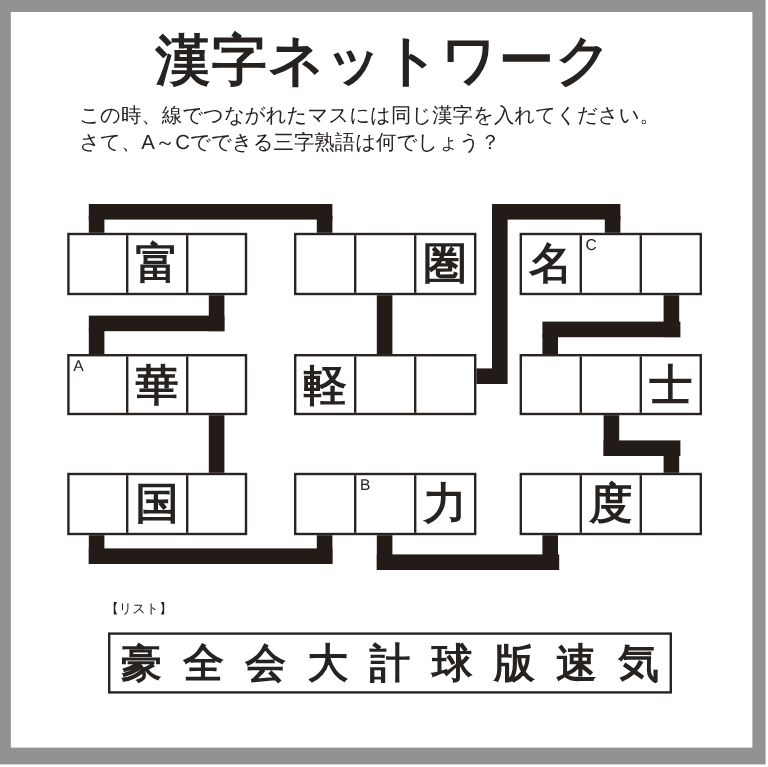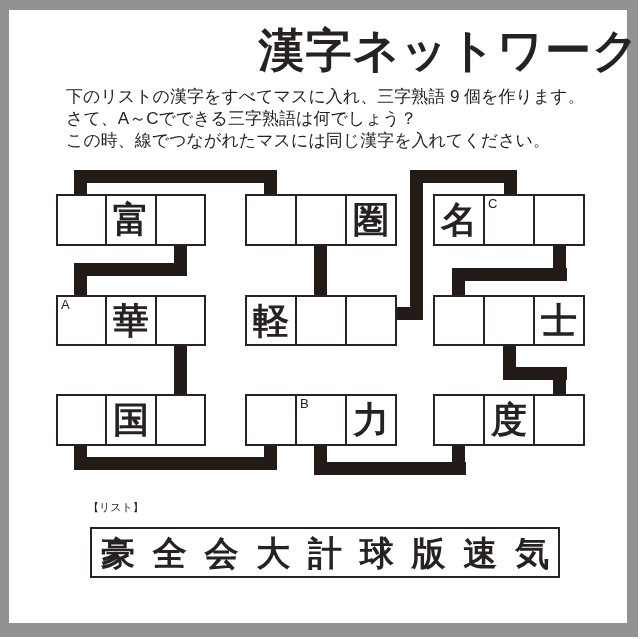--- a/index.html
+++ b/index.html
@@ -1,43 +1,42 @@
 <!DOCTYPE html>
 <html><head>
 <meta charset="utf-8">
 <style>
   *{margin:0;padding:0;box-sizing:border-box}
   html,body{width:640px;height:639px}
   body{position:relative;background:#fff;font-family:"Liberation Sans",sans-serif;color:#262220;overflow:hidden}
   .gray-frame{position:absolute;left:0;top:0;width:638px;height:637px;background:#929292;z-index:0}
   .content-panel{position:absolute;left:9px;top:10px;width:618px;height:613px;background:#fff;z-index:0}
-  .page-title{position:absolute;left:0;top:20px;width:640px;text-align:right;font-size:46px;font-weight:bold;letter-spacing:1px;z-index:3}
+  .page-title{position:absolute;left:0;top:20px;width:640px;text-align:center;font-size:46px;font-weight:bold;letter-spacing:1px;z-index:3}
   .instructions{position:absolute;left:66px;top:86px;font-size:17px;line-height:22px;z-index:3}
   .connector{position:absolute;background:#221b18;z-index:1}
   .kbox{position:absolute;display:flex;background:#fff;border:2px solid #282320;z-index:2}
   .kcell{flex:1;position:relative;display:flex;align-items:center;justify-content:center;border-left:2px solid #282320}
   .kcell:first-child{border-left:none}
   .kanji{font-size:36px;font-weight:600;line-height:1}
   .cell-label{position:absolute;left:3px;top:0;font-size:13px;font-weight:500}
   .list-label{position:absolute;left:88px;top:500px;font-size:11px;z-index:3}
   .list-box{position:absolute;left:90px;top:527px;width:470px;height:51px;border:2px solid #282320;display:flex;align-items:center;background:#fff;z-index:2}
   .list-kanji{flex:1;text-align:center;font-size:34px;font-weight:600;line-height:1}
 </style>
 </head>
 <body>
 
 <div class="gray-frame"></div>
 <div class="content-panel"></div>
 
 <h1 class="page-title">漢字ネットワーク</h1>
 
 <div class="instructions">
-  <div>下のリストの漢字をすべてマスに入れ、三字熟語 9 個を作ります。</div>
+  <div>この時、線でつながれたマスには同じ漢字を入れてください。</div>
   <div>さて、A～Cでできる三字熟語は何でしょう？</div>
-  <div>この時、線でつながれたマスには同じ漢字を入れてください。</div>
 </div>
 
 <div>
     <div class="connector" style="left: 74px; top: 170px; width: 203px; height: 13px;"></div>
     <div class="connector" style="left: 74px; top: 180px; width: 13px; height: 18px;"></div>
     <div class="connector" style="left: 264px; top: 180px; width: 13px; height: 18px;"></div>
     <div class="connector" style="left: 410px; top: 170px; width: 13px; height: 150px;"></div>
     <div class="connector" style="left: 410px; top: 170px; width: 107px; height: 13px;"></div>
     <div class="connector" style="left: 504px; top: 180px; width: 13px; height: 18px;"></div>
     <div class="connector" style="left: 393px; top: 307px; width: 17px; height: 13px;"></div>

